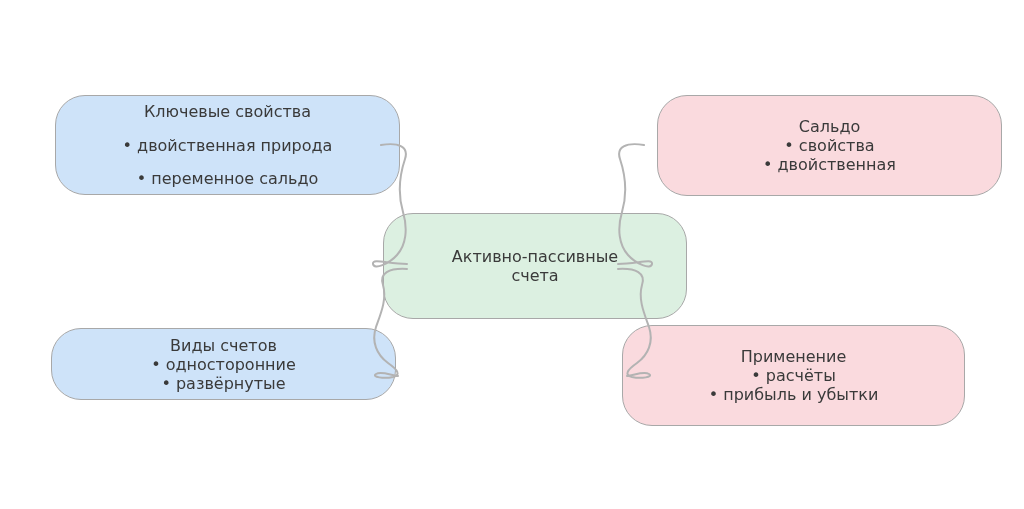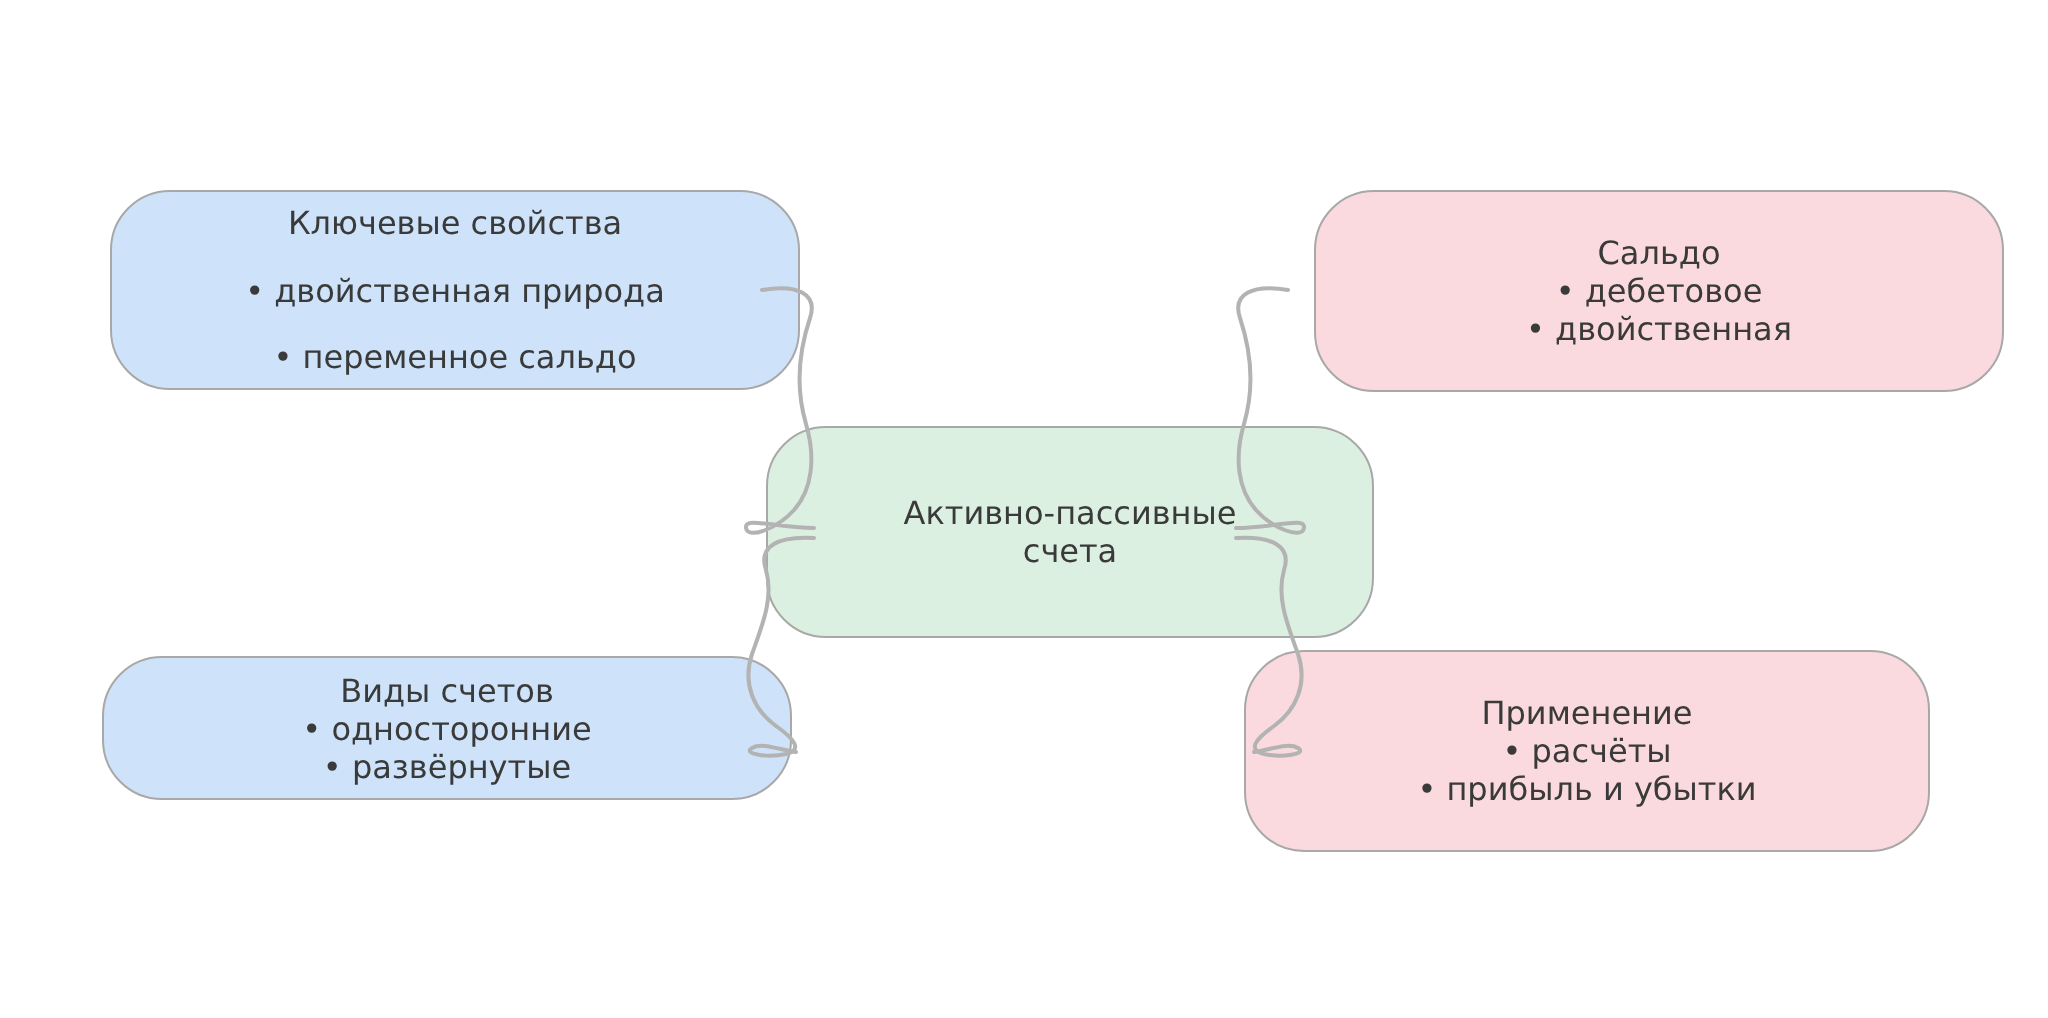--- a/index.html
+++ b/index.html
@@ -38,21 +38,21 @@
 <div class="canvas">
 
   <div class="node" id="node-top-left" style="background: rgb(206, 227, 249); border-color: rgb(168, 168, 168);">
     <span>Ключевые свойства</span>
     <span>• двойственная природа</span>
     <span>• переменное сальдо</span>
   </div>
 
   <div class="node" id="node-top-right" style="background: rgb(250, 218, 222); border-color: rgb(168, 168, 168);">
     <span>Сальдо</span>
-    <span>• дебетовое</span>
+    <span>• свойства</span>
     <span>• двойственная</span>
   </div>
 
   <div class="node" id="node-center" style="background: rgb(220, 240, 225); border-color: rgb(168, 168, 168);">
     <span>Активно-пассивные</span>
     <span>счета</span>
   </div>
 
   <div class="node" id="node-bottom-left" style="background: rgb(206, 227, 249); border-color: rgb(168, 168, 168);">
     <span>Виды счетов</span>

